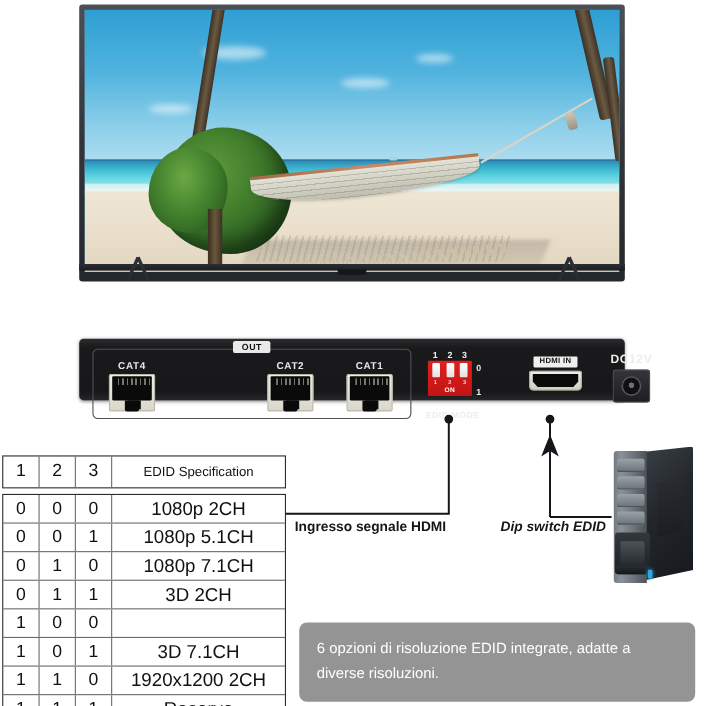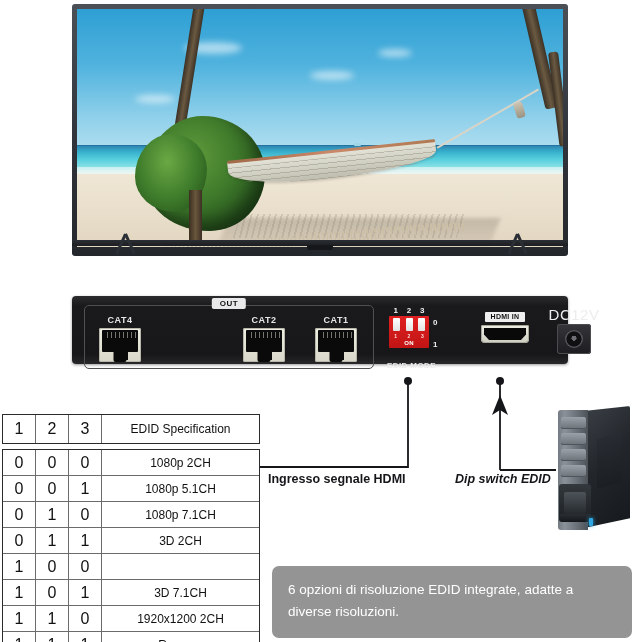--- a/index.html
+++ b/index.html
@@ -93,21 +93,21 @@
   .tv-nub{position:absolute;left:50%;bottom:6px;transform:translateX(-50%);
     width:26px;height:5px;background:#15171a;border-radius:0 0 3px 3px;}
   .leg{position:absolute;bottom:0;width:2.5px;height:22px;background:#2b2f35;}
   .leg-l{left:52px;transform:rotate(24deg);transform-origin:top center;}
   .leg-l2{left:52px;transform:rotate(-24deg);transform-origin:top center;}
   .leg-r{right:50px;transform:rotate(24deg);transform-origin:top center;}
   .leg-r2{right:50px;transform:rotate(-24deg);transform-origin:top center;}
 
   
   .device{
-    position:absolute;left:72px;top:296px;width:496px;height:68px;
+    position:absolute;left:72px;top:308px;width:496px;height:56px;
     background:linear-gradient(180deg,#2c2c2e 0%,#1a1a1c 14%,#171719 86%,#28282a 100%);
     border-radius:4px;
     box-shadow:0 1px 3px rgba(0,0,0,.4);
   }
   .ports-group{
     position:absolute;left:12px;top:9px;width:288px;height:62px;
     border:1.4px solid #50504f;border-radius:5px;
   }
   .out-tag{
     position:absolute;left:50%;top:-8px;transform:translateX(-50%);
@@ -183,21 +183,21 @@
     box-shadow:inset 0 0 0 1px #a9a79a;
   }
   .hdmi-port:after{
     content:"";position:absolute;left:3px;top:3px;right:3px;bottom:3px;
     background:#090909;
     clip-path:polygon(0 0,100% 0,100% 55%,88% 100%,12% 100%,0 55%);
   }
 
   
   .dc-zone{position:absolute;left:476px;top:14px;width:52px;text-align:center;}
-  .dc-label{color:#ededed;font-size:15px;font-weight:normal;letter-spacing:.5px;line-height:10px;}
+  .dc-label{color:#ededed;font-size:11px;font-weight:bold;letter-spacing:.5px;line-height:10px;}
   .dc-jack{
     position:relative;margin:4px auto 0;width:34px;height:30px;
     background:linear-gradient(180deg,#35353a,#1d1d20);border-radius:3px;
     box-shadow:inset 0 0 0 1px #4b4b50;
   }
   .dc-jack:after{
     content:"";position:absolute;left:50%;top:50%;transform:translate(-50%,-50%);
     width:15px;height:15px;border-radius:50%;
     background:radial-gradient(circle at 50% 45%,#6d6d73 0 22%,#101012 24% 100%);
     box-shadow:0 0 0 1.5px #55555b;
@@ -210,21 +210,21 @@
   .edid-row{display:flex;height:25px;border-bottom:1px solid #6b6b6b;}
   .edid-body .edid-row:last-child{border-bottom:none;}
   .cell-bit{
     width:32px;flex:0 0 32px;border-right:1px solid #6b6b6b;
     display:flex;align-items:center;justify-content:center;
     font-size:16px;color:#111;
   }
   .edid-head .cell-bit{font-weight:normal;}
   .cell-spec{
     flex:1;display:flex;align-items:center;justify-content:center;
-    font-size:12px;color:#111;
+    font-size:17px;color:#111;
   }
   .edid-head .cell-spec{font-size:12px;}
 
   
   .callout-svg{position:absolute;left:0;top:0;width:640px;height:642px;pointer-events:none;}
   .callout-text{
     position:absolute;font-size:12.5px;font-weight:bold;color:#15161a;
     line-height:14px;white-space:nowrap;
   }
   .ct-hdmi{left:268px;top:472px;}

